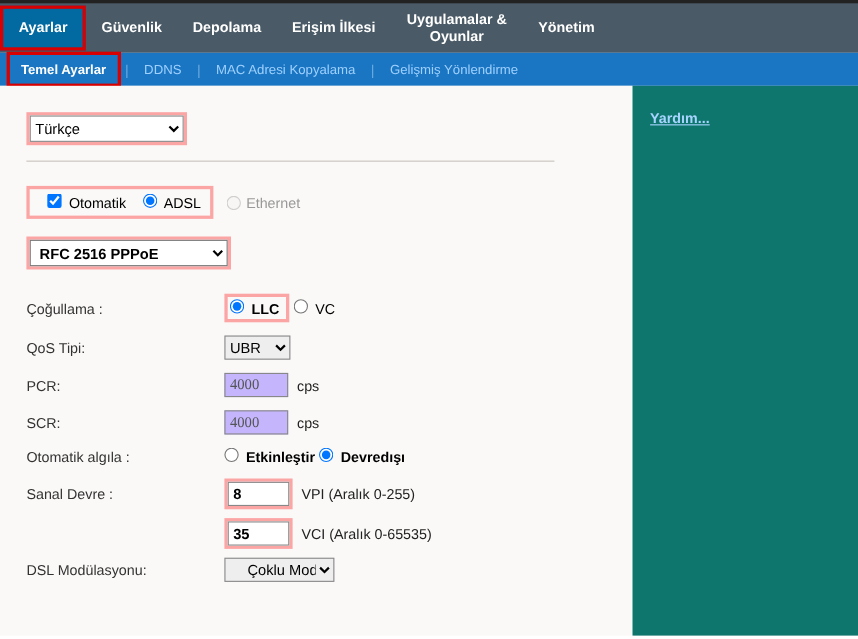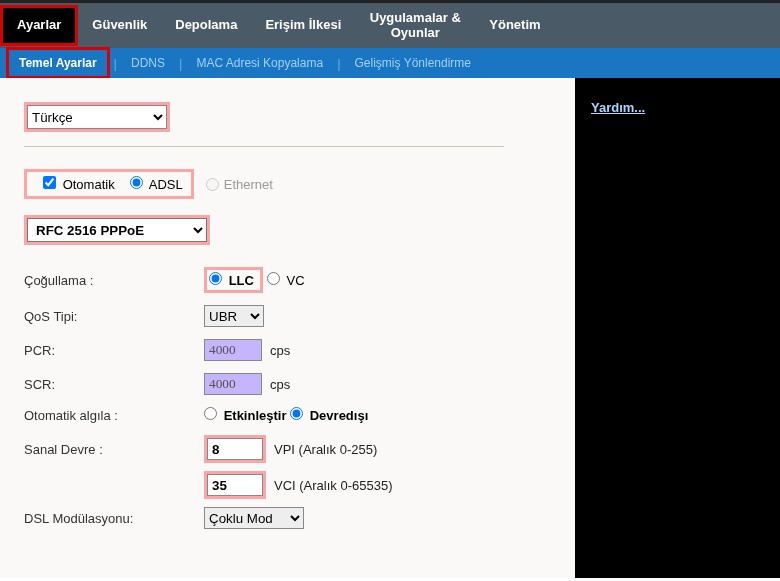--- a/index.html
+++ b/index.html
@@ -1,30 +1,30 @@
 <!DOCTYPE html>
 <html><head>
 <meta charset="utf-8">
 <style>
   * { box-sizing: border-box; margin: 0; padding: 0; }
   body { font-family: Arial, sans-serif; font-size: 13px; background: #fff; width: 780px; }
   
   .top-nav { background: #4a5a66; display: flex; border-top: 3px solid #222; height: 48px; align-items:center;}
   .top-nav-item { color: #fff; font-weight: bold; padding: 10px 14px; cursor: pointer; display:flex; align-items:center; text-align:center; line-height:1.1;}
-  .top-nav-item.active { background: #000000; }
+  .top-nav-item.active { background: #0369a1; }
   .top-nav-item.multiline { max-width:120px; }
   
   .sub-nav { background: #1a76c2; display: flex; align-items: center; height: 30px; padding-left: 6px;}
   .sub-nav-item { color: #9fd0ff; padding: 6px 10px; cursor: pointer; font-size: 12px;}
   .sub-nav-item.active { color: #fff; font-weight: bold; }
   .sub-nav-sep { color: #6baae0; padding: 0 4px; }
   
   .main-area { display: flex; }
   .content { flex: 1; padding: 24px 18px 10px 24px; background: #faf9f7; min-height: 500px;}
-  .sidebar { width: 205px; background: #000000; padding: 22px 16px; }
+  .sidebar { width: 205px; background: #0f766e; padding: 22px 16px; }
   .help-link { color: #a8d4ff; text-decoration: underline; font-weight: bold; cursor: pointer; }
   
   .red-box { border: 3px solid #fca5a5; display: inline-block; }
   .red-box-tab { border: 3px solid #d80000; }
   
   .lang-select { width: 140px; height: 24px; border:1px solid #888; background:#fff;}
   .hr { border:0; border-top:1px solid #c7c3bc; margin: 14px 0 22px 0; width: 480px;}
   
   .row { display:flex; align-items:center; margin-bottom: 12px; }
   .row .label { width: 180px; color: #333; }
@@ -35,21 +35,21 @@
   
   .encap-select { width: 180px; height:24px; font-weight:bold; border:1px solid #777; background:#fff; padding-left:4px;}
   .encap-wrap { margin-bottom: 22px; }
   
   .small-select { width:60px; height:22px; border:1px solid #888; background:#eee;}
   .txt-input { width:58px; height:22px; border:1px solid #888; background:#c4b5fd; color:#555; padding:2px 4px;font-family:Liberation Serif, serif;}
   .unit { margin-left:8px; color:#222;}
   
   .mux-llc { padding: 2px 6px 2px 2px; display:inline-flex; align-items:center;}
   
-  .dsl-select { width:100px; height:22px; border:1px solid #888; background:#eee;}
+  .dsl-select { width:100px; height:22px; border:1px solid #888; background:#eee;padding-left:16px;}
   
   label { cursor:pointer; }
   input[type=radio], input[type=checkbox]{ cursor:pointer; margin-right:3px;}
   .bold { font-weight:bold; }
   .vc-row { margin-bottom:8px;}
   .vc-row .red-box { padding:0;}
   .vc-row input { border:1px solid #888; background:#fff; width:56px; height:22px; padding:2px 4px; font-weight:bold;}
 </style>
 </head>
 <body>

